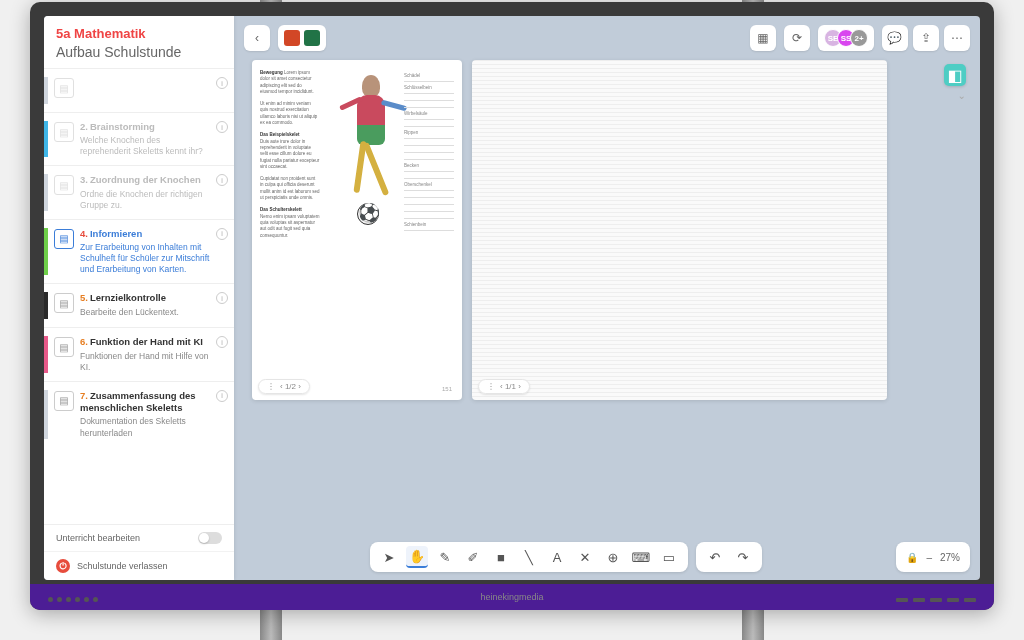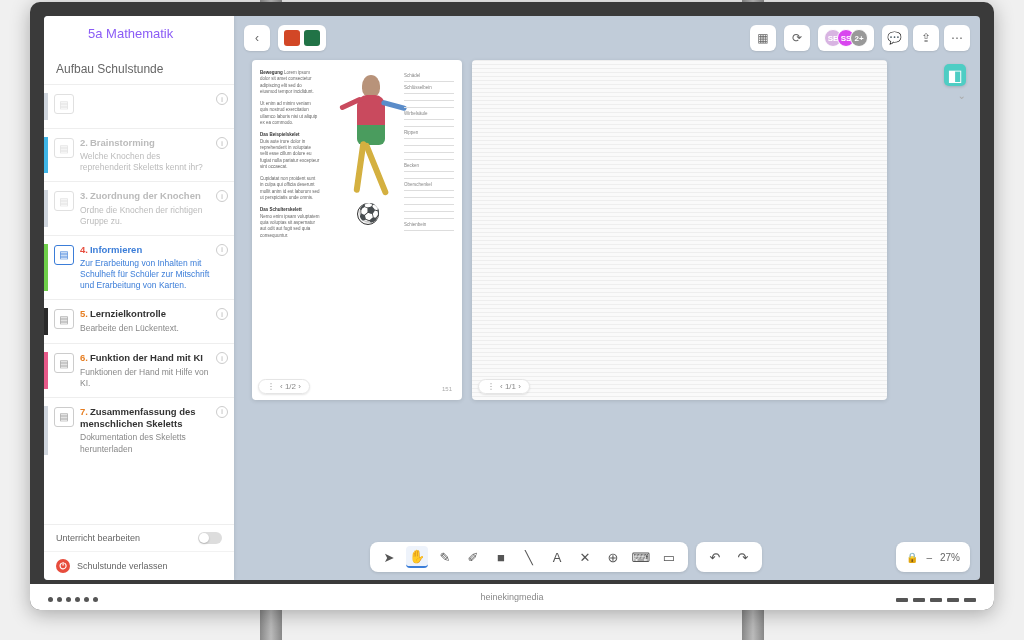--- a/index.html
+++ b/index.html
@@ -3,32 +3,32 @@
 <meta charset="utf-8">
 <style>
 * { margin:0; padding:0; box-sizing:border-box; font-family:-apple-system,BlinkMacSystemFont,"Segoe UI",sans-serif; }
 body { background:#f0f0f0; width:1024px; height:640px; overflow:hidden; position:relative; }
 
 
 .monitor-stand { position:absolute; width:22px; height:100%; background:linear-gradient(90deg,#888,#bbb,#888); }
 .stand-left { left:260px; }
 .stand-right { right:260px; }
 .monitor { position:absolute; top:2px; left:30px; right:30px; bottom:30px; background:#3a3a3a; border-radius:10px; padding:14px 14px 30px 14px; box-shadow:0 4px 20px rgba(0,0,0,.3); }
-.monitor-bottom { position:absolute; bottom:0; left:0; right:0; height:26px; background:#ffffff; border-radius:0 0 10px 10px; display:flex; align-items:center; justify-content:center; color:#888; font-size:9px; }
+.monitor-bottom { position:absolute; bottom:0; left:0; right:0; height:26px; background:#4c1d95; border-radius:0 0 10px 10px; display:flex; align-items:center; justify-content:center; color:#888; font-size:9px; }
 .monitor-lights { position:absolute; left:18px; bottom:8px; display:flex; gap:4px; }
 .mlight { width:5px; height:5px; border-radius:50%; background:#555; }
 .monitor-ports { position:absolute; right:18px; bottom:8px; display:flex; gap:5px; }
 .mport { width:12px; height:4px; background:#555; border-radius:1px; }
 .screen { position:absolute; top:14px; left:14px; right:14px; bottom:30px; background:#c1ccd9; border-radius:4px; overflow:hidden; }
 
 
 .sidebar { position:absolute; left:0; top:0; bottom:0; width:190px; background:#fff; box-shadow:1px 0 3px rgba(0,0,0,.08); display:flex; flex-direction:column; font-size:10px; }
 .sidebar-header { padding:10px 12px 8px; }
-.sidebar-title { font-size:13px; font-weight:400; color:#8b5cf6;margin-left:32px; }
-.sidebar-subtitle { font-size:12px; color:#666; margin-top:21px; }
+.sidebar-title { font-size:13px; font-weight:700; color:#ef4444; }
+.sidebar-subtitle { font-size:14px; color:#666; margin-top:3px; }
 .lesson-list { flex:1; overflow-y:auto; }
 .lesson-item { display:flex; border-top:1px solid #eee; padding:8px 8px 8px 0; position:relative; min-height:44px; }
 .lesson-color { width:4px; flex-shrink:0; margin-right:6px; }
 .lesson-icon { width:20px; height:20px; flex-shrink:0; margin-right:6px; margin-top:1px; display:flex; align-items:center; justify-content:center; border:1px solid #ccc; border-radius:3px; font-size:10px; color:#999; }
 .lesson-text { flex:1; padding-right:14px; }
 .lesson-title { font-size:9.5px; font-weight:600; color:#333; line-height:1.3; }
 .lesson-title .num { margin-right:2px; }
 .lesson-desc { font-size:8.5px; color:#888; margin-top:2px; line-height:1.3; }
 .lesson-info { position:absolute; right:6px; top:8px; width:12px; height:12px; border:1px solid #ccc; border-radius:50%; font-size:7px; color:#aaa; display:flex; align-items:center; justify-content:center; }
 .lesson-item.dimmed .lesson-title,.lesson-item.dimmed .lesson-desc { color:#bbb; }

